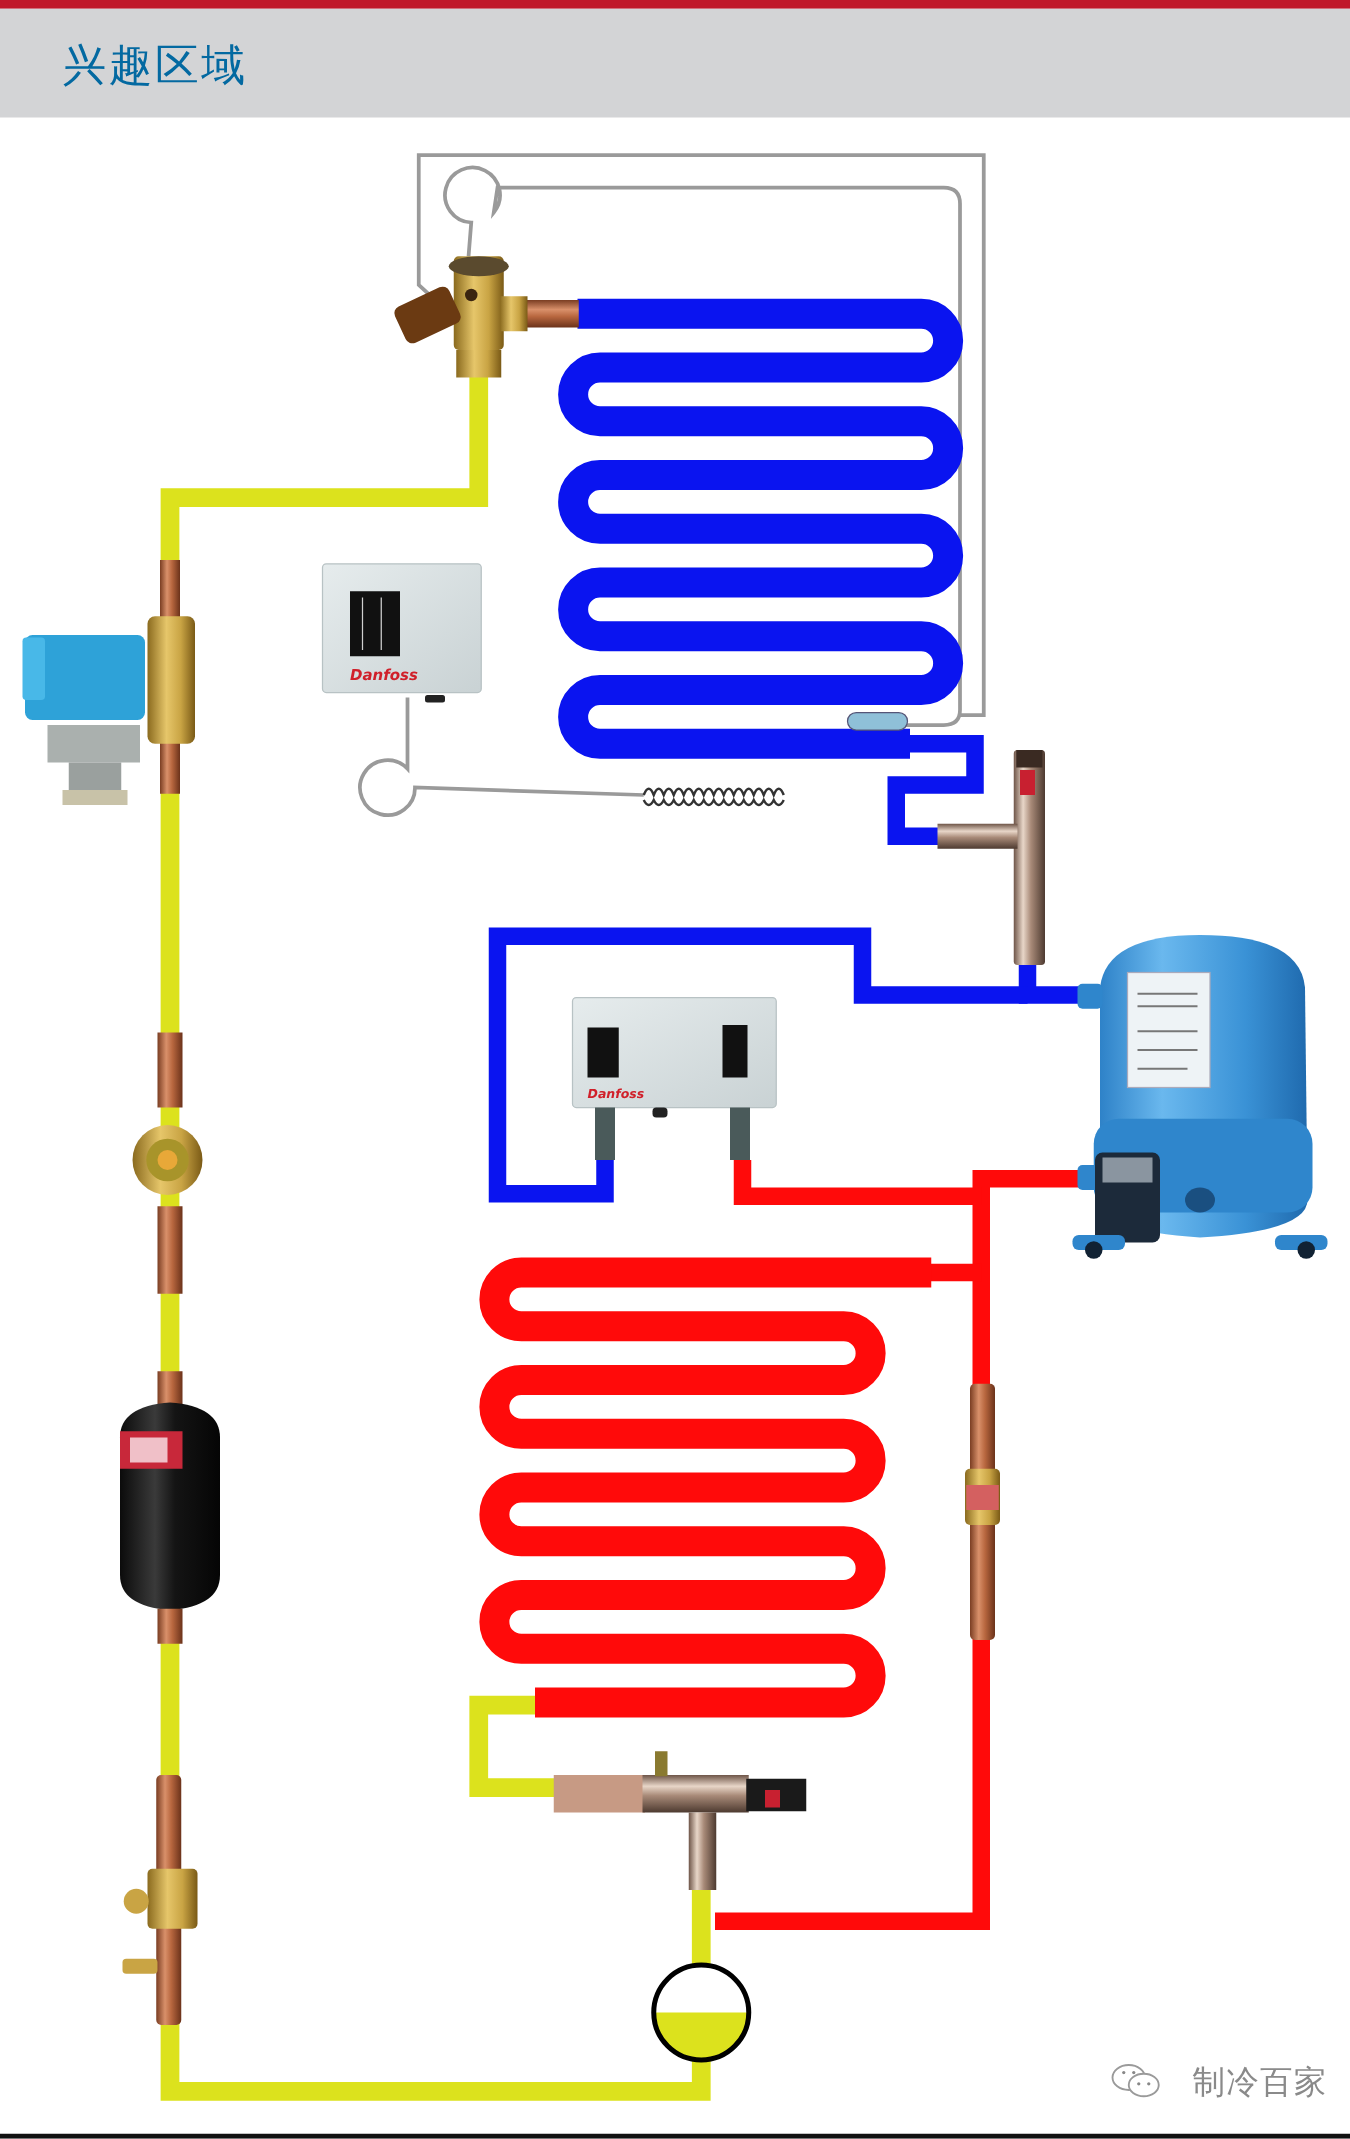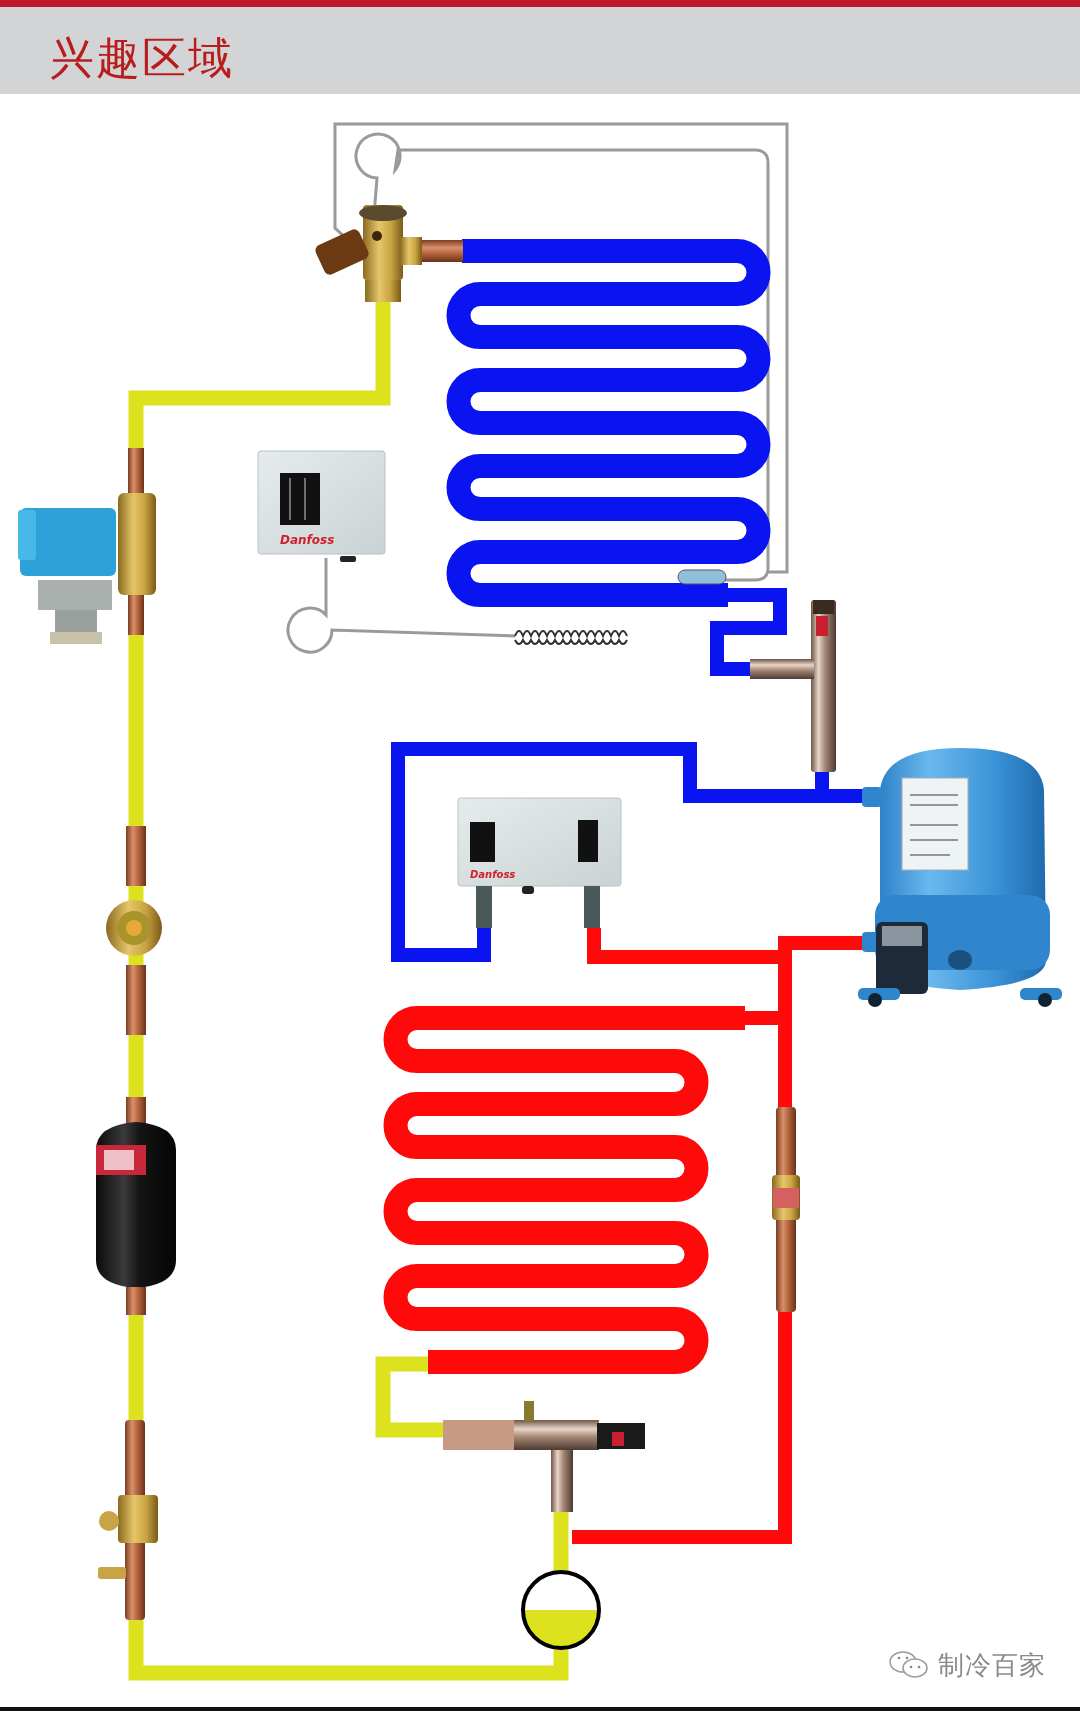--- a/index.html
+++ b/index.html
@@ -1,21 +1,21 @@
 <!DOCTYPE html>
 <html><head>
 <meta charset="utf-8">
 <style>
   html,body{margin:0;padding:0;background:#ffffff;}
   body{width:1080px;height:1711px;position:relative;overflow:hidden;font-family:"DejaVu Sans",sans-serif;}
   .topbar{position:absolute;left:0;top:0;width:1080px;height:7px;background:#c0182a;}
   .header{position:absolute;left:0;top:7px;width:1080px;height:87px;background:#d3d4d6;}
-  .title{position:absolute;left:50px;top:22px;font-size:44px;color:#b91c1c;letter-spacing:2px;font-family:"DejaVu Sans",sans-serif;font-weight:normal;}
+  .title{position:absolute;left:50px;top:22px;font-size:35px;color:#0369a1;letter-spacing:2px;font-family:"DejaVu Sans",sans-serif;font-weight:normal;}
   svg.diagram{position:absolute;left:0;top:0;}
-  .watermark{position:absolute;left:888px;top:1645px;height:40px;display:flex;align-items:center;gap:8px;color:#8a8a8a;}
+  .watermark{position:absolute;left:888px;top:1645px;height:40px;display:flex;align-items:center;gap:24px;color:#8a8a8a;}
   .watermark .wm-text{font-size:26px;letter-spacing:1px;font-family:"DejaVu Sans",sans-serif;}
   .bottombar{position:absolute;left:0;top:1707px;width:1080px;height:4px;background:#111;}
   .lbl{font-family:"DejaVu Sans",sans-serif;}
 </style>
 </head>
 <body>
 
 <div class="topbar"></div>
 <div class="header">
   <div class="title">兴趣区域</div>

